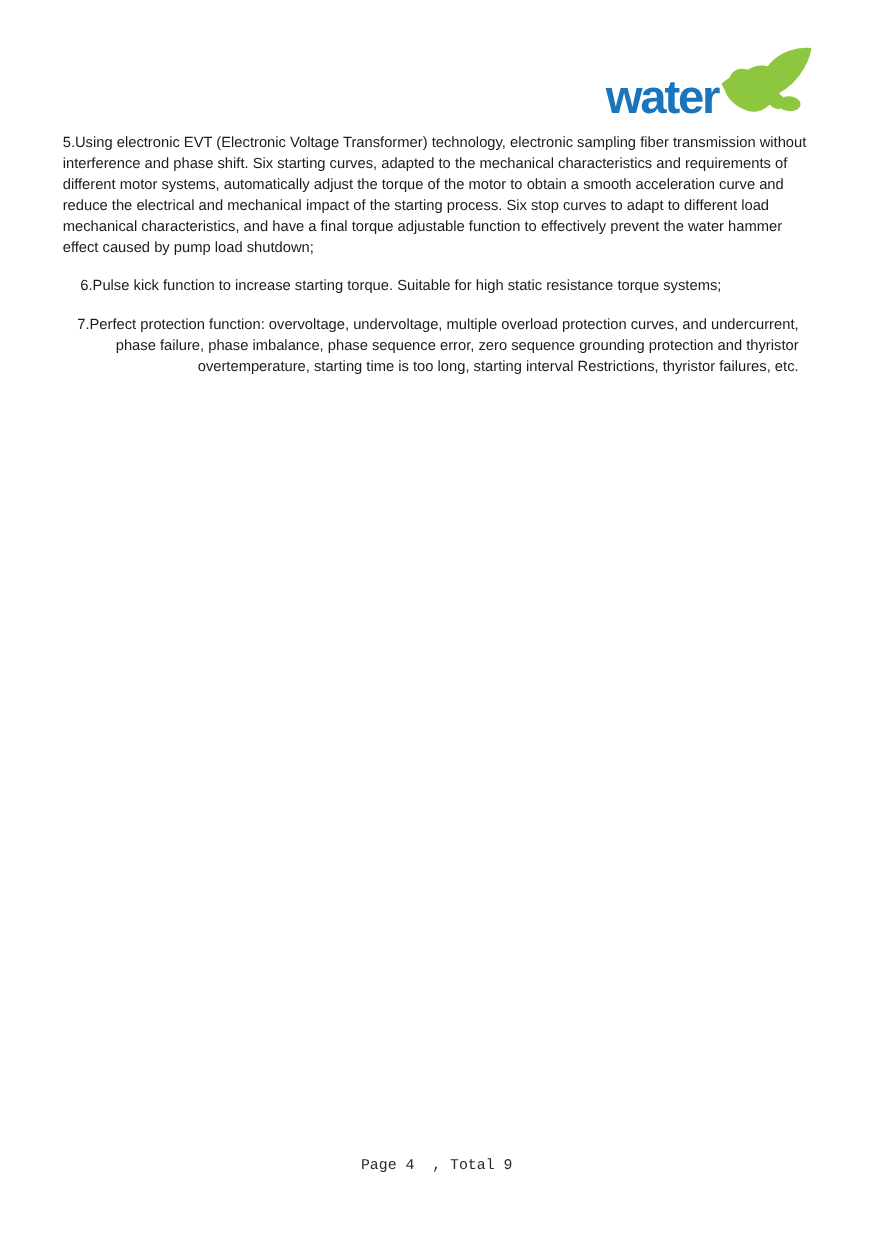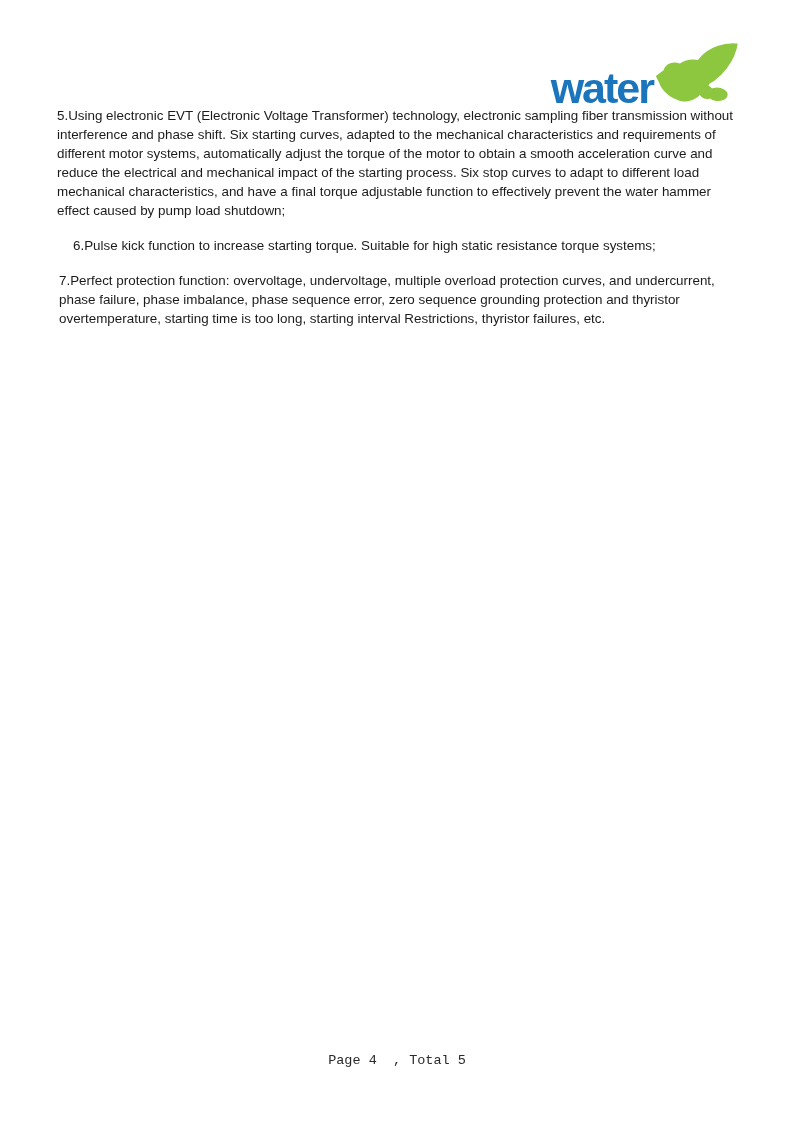--- a/index.html
+++ b/index.html
@@ -35,31 +35,31 @@
     padding-bottom: 2px;
   }
   .logo-bird {
     width: 88px;
     height: 70px;
     margin-left: 1px;
     margin-bottom: -2px;
   }
   .content {
     position: absolute;
-    top: 106px;
+    top: 120px;
     left: 57px;
     width: 681px;
     font-size: 13.4px;
     line-height: 19px;
     color: var(--text-color);
     text-align: left;
   }
   .content p.para-5 { margin: 0 0 6px 0; }
   .content p.para-6 { margin: 16px; }
-  .content p.para-7 { margin: 2px; }
+  .content p.para-7 { margin: 12px; text-align: right; }
   .footer {
     position: absolute;
     top: 1051px;
     left: 0;
     width: 100%;
     text-align: center;
     font-family: "Liberation Mono", monospace;
     font-size: 13.5px;
     line-height: 19px;
     color: var(--footer-color);
@@ -102,15 +102,15 @@
       </svg>
     </span>
   </div>
 
   <div class="content">
     <p class="para-5">5.Using electronic EVT (Electronic Voltage Transformer) technology, electronic sampling fiber transmission without interference and phase shift. Six starting curves, adapted to the mechanical characteristics and requirements of different motor systems, automatically adjust the torque of the motor to obtain a smooth acceleration curve and reduce the electrical and mechanical impact of the starting process. Six stop curves to adapt to different load mechanical characteristics, and have a final torque adjustable function to effectively prevent the water hammer effect caused by pump load shutdown;</p>
     <p class="para-6">6.Pulse kick function to increase starting torque. Suitable for high static resistance torque systems;</p>
     <p class="para-7">7.Perfect protection function: overvoltage, undervoltage, multiple overload protection curves, and undercurrent, phase failure, phase imbalance, phase sequence error, zero sequence grounding protection and thyristor overtemperature, starting time is too long, starting interval Restrictions, thyristor failures, etc.</p>
   </div>
 
-  <div class="footer">Page 4  , Total 5</div>
+  <div class="footer">Page 4  , Total 9</div>
 
 </div>
 
 </body></html>

